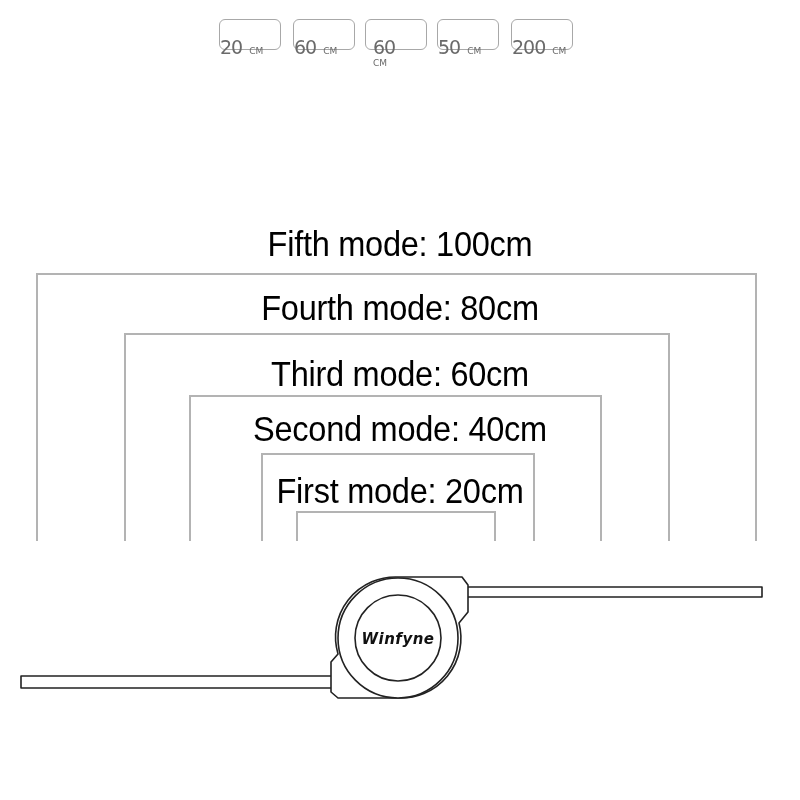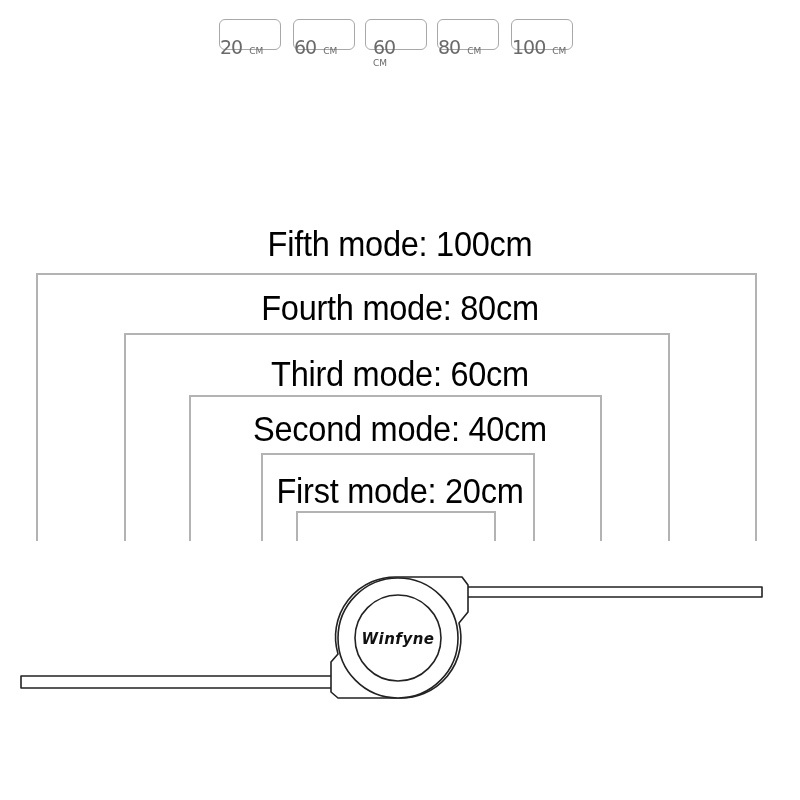--- a/index.html
+++ b/index.html
@@ -31,25 +31,25 @@
 </div>
 <div class="pill" style="left:293px;">
   <span class="num">60</span>
     <span class="unit">CM</span>
 </div>
 <div class="pill" style="left:365px;flex-direction:column;">
   <span class="num">60</span>
     <span class="unit">CM</span>
 </div>
 <div class="pill" style="left:437px;">
-  <span class="num">80</span>
+  <span class="num">50</span>
     <span class="unit">CM</span>
 </div>
 <div class="pill" style="left:511px;">
-  <span class="num">100</span>
+  <span class="num">200</span>
     <span class="unit">CM</span>
 </div>
 
 <div class="rect" style="left:36px; top:273px; width:721px; height:268px;"></div>
 <div class="rect" style="left:124px; top:333px; width:546px; height:208px;"></div>
 <div class="rect" style="left:189px; top:395px; width:413px; height:146px;"></div>
 <div class="rect" style="left:261px; top:453px; width:274px; height:88px;"></div>
 <div class="rect" style="left:296px; top:511px; width:200px; height:30px;"></div>
 
 <div class="label" style="top:226px;">Fifth mode: 100cm</div>

